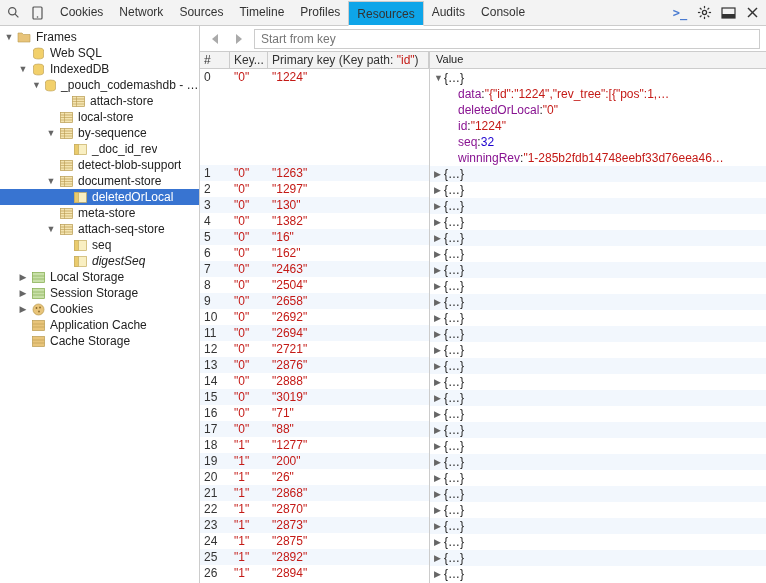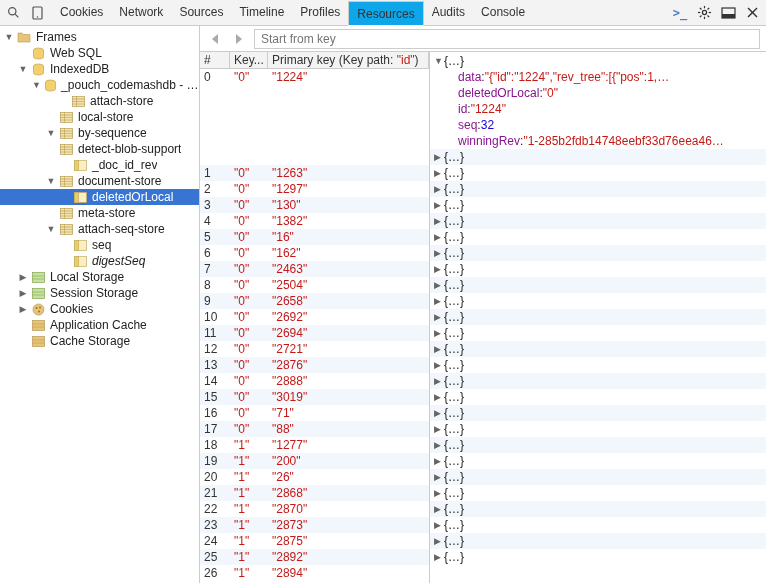--- a/index.html
+++ b/index.html
@@ -189,42 +189,42 @@
           <svg width="13" height="11" viewBox="0 0 13 11">
             <rect x="0.5" y="0.5" width="12" height="10" fill="#f4e4b0" stroke="#b89a4f" stroke-width="0.7"></rect>
             <line x1="0.5" y1="3" x2="12.5" y2="3" stroke="#b89a4f" stroke-width="0.7"></line>
             <line x1="0.5" y1="5.5" x2="12.5" y2="5.5" stroke="#b89a4f" stroke-width="0.6"></line>
             <line x1="0.5" y1="8" x2="12.5" y2="8" stroke="#b89a4f" stroke-width="0.6"></line>
             <line x1="4.5" y1="0.5" x2="4.5" y2="10.5" stroke="#b89a4f" stroke-width="0.6"></line>
           </svg>
         </span>
         <span class="label">by-sequence</span>
       </div>
+      <div class="tree-item" style="padding-left: 60px;">
+        <span class="arrow"></span>
+        <span class="icon">
+          <svg width="13" height="11" viewBox="0 0 13 11">
+            <rect x="0.5" y="0.5" width="12" height="10" fill="#f9efc2" stroke="#c7ad5e" stroke-width="0.7"></rect>
+            <rect x="0.5" y="0.5" width="4" height="10" fill="#eacb6d" stroke="#c7ad5e" stroke-width="0.7"></rect>
+          </svg>
+        </span>
+        <span class="label">_doc_id_rev</span>
+      </div>
       <div class="tree-item" style="padding-left: 46px;">
         <span class="arrow"></span>
         <span class="icon">
           <svg width="13" height="11" viewBox="0 0 13 11">
             <rect x="0.5" y="0.5" width="12" height="10" fill="#f4e4b0" stroke="#b89a4f" stroke-width="0.7"></rect>
             <line x1="0.5" y1="3" x2="12.5" y2="3" stroke="#b89a4f" stroke-width="0.7"></line>
             <line x1="0.5" y1="5.5" x2="12.5" y2="5.5" stroke="#b89a4f" stroke-width="0.6"></line>
             <line x1="0.5" y1="8" x2="12.5" y2="8" stroke="#b89a4f" stroke-width="0.6"></line>
             <line x1="4.5" y1="0.5" x2="4.5" y2="10.5" stroke="#b89a4f" stroke-width="0.6"></line>
           </svg>
         </span>
         <span class="label">detect-blob-support</span>
-      </div>
-      <div class="tree-item" style="padding-left: 60px;">
-        <span class="arrow"></span>
-        <span class="icon">
-          <svg width="13" height="11" viewBox="0 0 13 11">
-            <rect x="0.5" y="0.5" width="12" height="10" fill="#f9efc2" stroke="#c7ad5e" stroke-width="0.7"></rect>
-            <rect x="0.5" y="0.5" width="4" height="10" fill="#eacb6d" stroke="#c7ad5e" stroke-width="0.7"></rect>
-          </svg>
-        </span>
-        <span class="label">_doc_id_rev</span>
       </div>
       <div class="tree-item" style="padding-left: 46px;">
         <span class="arrow">▼</span>
         <span class="icon">
           <svg width="13" height="11" viewBox="0 0 13 11">
             <rect x="0.5" y="0.5" width="12" height="10" fill="#f4e4b0" stroke="#b89a4f" stroke-width="0.7"></rect>
             <line x1="0.5" y1="3" x2="12.5" y2="3" stroke="#b89a4f" stroke-width="0.7"></line>
             <line x1="0.5" y1="5.5" x2="12.5" y2="5.5" stroke="#b89a4f" stroke-width="0.6"></line>
             <line x1="0.5" y1="8" x2="12.5" y2="8" stroke="#b89a4f" stroke-width="0.6"></line>
             <line x1="4.5" y1="0.5" x2="4.5" y2="10.5" stroke="#b89a4f" stroke-width="0.6"></line>
@@ -501,20 +501,21 @@
             </div>
             <div class="grid-row">
               <div class="col-idx">26</div>
               <div class="col-key"><span class="strval">"1"</span></div>
               <div class="col-pk"><span class="strval">"2894"</span></div>
             </div>
           </div>
       </div>
 
       <div class="valuecol">
+        <div class="value-header">Value</div>
         <div class="value-body" id="value-body">
             <div class="vrow">
               <span class="tri">▼</span>
               <span class="vpunc">{…}</span>
             </div>
             <div class="vrow indent">
               <span class="tri"></span>
               <span class="vprop">data</span>
               <span class="vpunc">: </span>
               <span class="vstr">"{"id":"1224","rev_tree":[{"pos":1,…</span>

